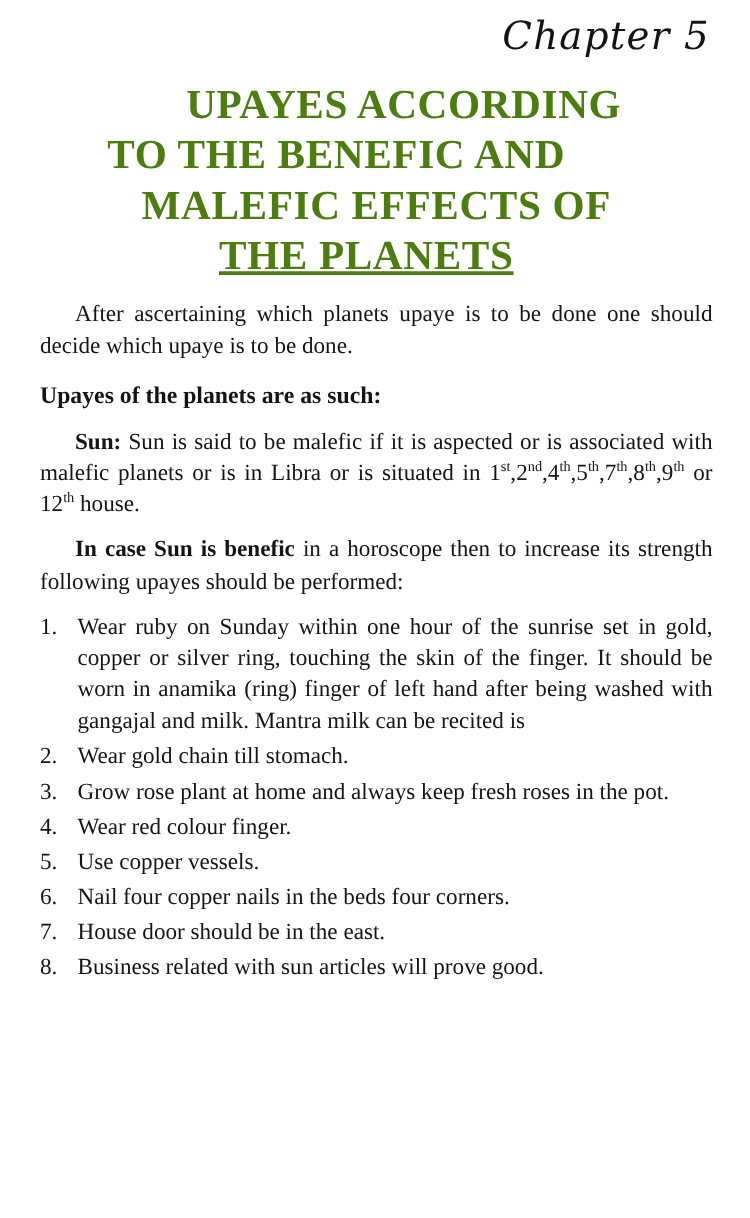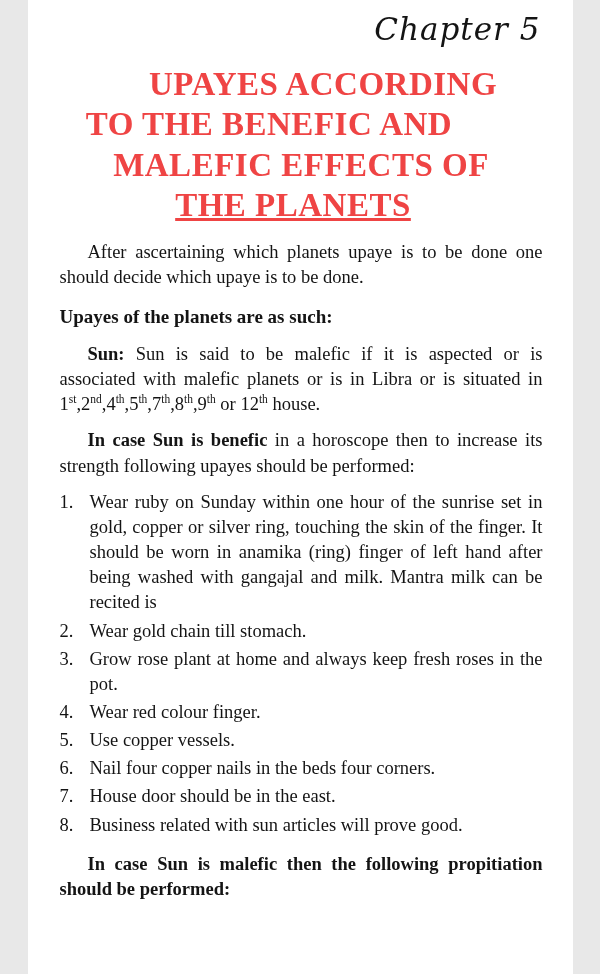--- a/index.html
+++ b/index.html
@@ -1,27 +1,27 @@
 <!DOCTYPE html>
 <html><head>
 <meta charset="utf-8">
 <style>
   html,body{margin:0;padding:0;background:#e8e8e8;}
   .page{
-    width:545px;height:974px;margin:0 auto;background:#ffffff;color:#141414;
+    width:600px;height:974px;margin:0 auto;background:#ffffff;color:#141414;
     font-family:"Liberation Serif", serif;
     box-sizing:border-box;padding:12px 30px 0 32px;overflow:hidden;
   }
   .chapter{
     text-align:right;font-style:italic;font-size:31px;line-height:1.15;
     font-family:"DejaVu Serif", serif;padding-right:2px;letter-spacing:1px;
   }
   .title{
     font-weight:bold;text-align:center;font-size:33px;line-height:1.23;
-    margin:16px 0 14px;letter-spacing:0.5px;color:#ef4444;
+    margin:16px 0 14px;letter-spacing:0.5px;color:#4d7c0f;
   }
   .title .tl{display:block;}
   .title .tl:nth-child(1){transform:translateX(22px);}
   .title .tl:nth-child(2){transform:translateX(-32px);}
   .title .tl:nth-child(4){transform:translateX(-8px);text-decoration:underline;}
   .para{
     font-size:18.5px;line-height:1.36;text-align:justify;margin:0 0 11px;
   }
   .indent{text-indent:28px;}
   .heading{font-size:19px;line-height:1.3;margin:15px 0 12px;text-align:left;}
@@ -96,15 +96,14 @@
       <div class="li-body"><span>House door should be in the east.</span></div>
     </div>
 
     <div class="li">
       <span class="num">8.</span>
       <div class="li-body"><span>Business related with sun articles will prove good.</span></div>
     </div>
 
   </div>
 
-  <p class="para indent closing"><span class="b">In case Sun is malefic then the following propitiation should be performed:</span></p>
 
 </div>
 
 </body></html>

